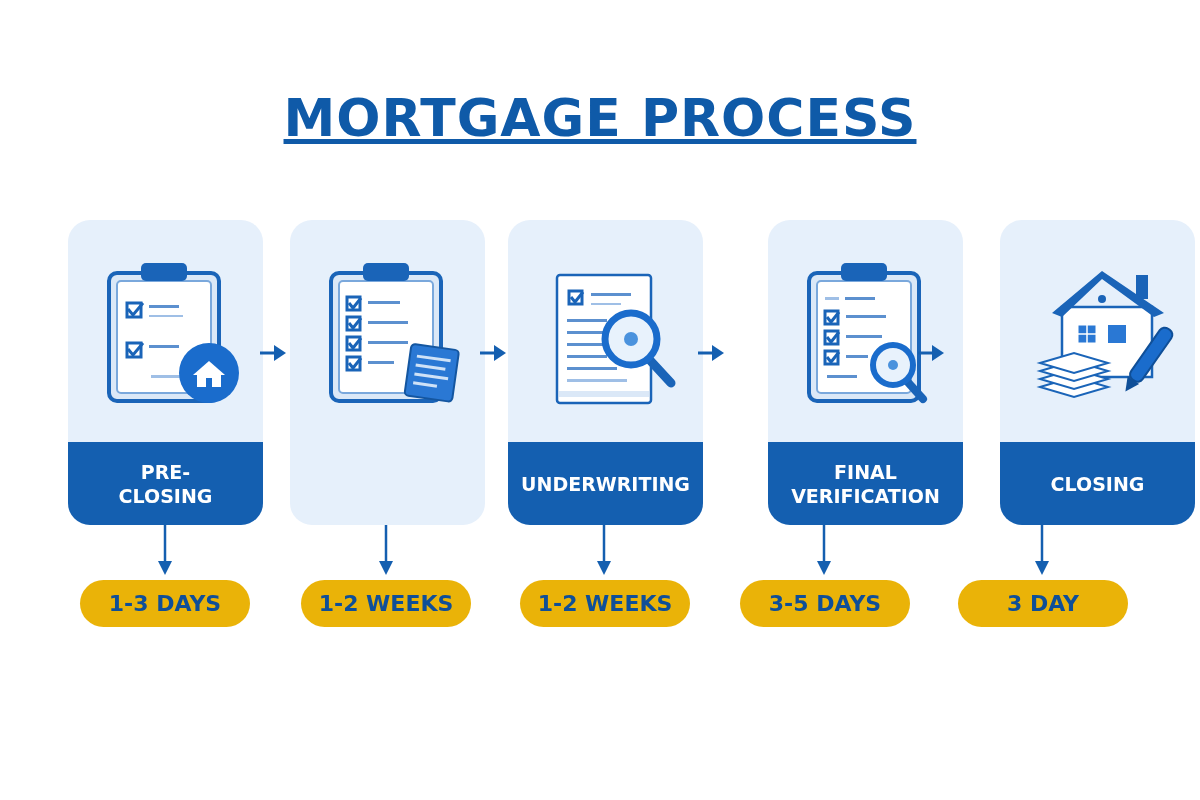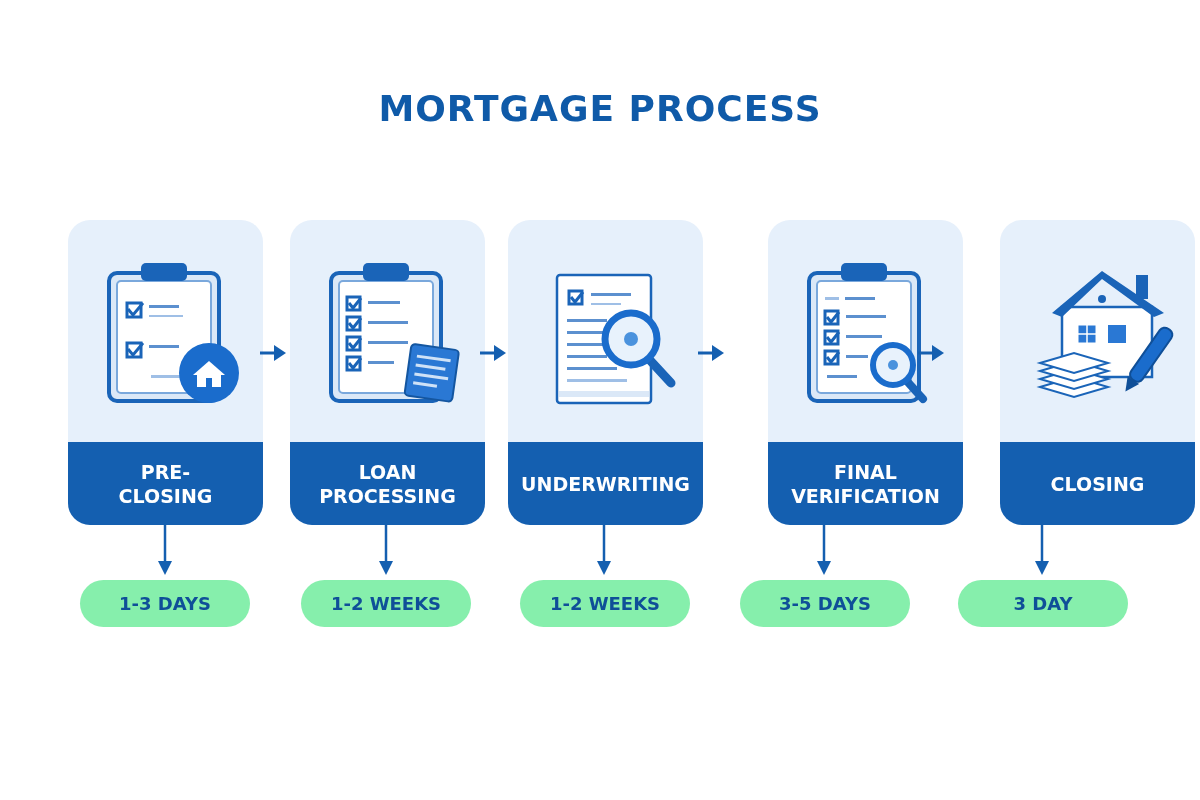--- a/index.html
+++ b/index.html
@@ -1,37 +1,37 @@
 <!DOCTYPE html>
 <html><head>
 <meta charset="utf-8">
 <style>
   * { box-sizing: border-box; margin: 0; padding: 0; }
   html, body { width: 1200px; height: 800px; background: #ffffff; overflow: hidden; }
   body { font-family: "DejaVu Sans", "Liberation Sans", sans-serif; position: relative; }
   .title {
     position: absolute; top: 88px; left: 0; width: 1200px; text-align: center;
-    font-family: "DejaVu Sans", sans-serif; font-weight: bold; font-size: 36px;
-    color: #0f5aa8; letter-spacing: 1px;
+    font-family: "DejaVu Sans", sans-serif; font-weight: bold; font-size: 52px;
+    color: #0f5aa8; letter-spacing: 1px; text-decoration: underline;
   }
   .card {
     position: absolute; top: 220px; width: 195px; height: 305px;
     background: #e6f0fb; border-radius: 22px; overflow: hidden;
   }
   .card .art { position: absolute; left: 0; top: 0; width: 100%; height: 222px; display: flex; align-items: center; justify-content: center; }
   .card .band {
     position: absolute; left: 0; bottom: 0; width: 100%; height: 83px;
     background: #145fb0; color: #ffffff; display: flex; align-items: center; justify-content: center;
     text-align: center; font-weight: bold; font-size: 19px; line-height: 24px; padding: 0 8px;
   }
   .arrow-right { position: absolute; top: 343px; width: 28px; height: 20px; }
   .arrow-down { position: absolute; top: 525px; width: 16px; height: 52px; }
   .pill {
     position: absolute; top: 580px; width: 170px; height: 47px; border-radius: 24px;
-    background: #86efac; color: #0f4f98; font-weight: bold; font-size: 18px;
+    background: #eab308; color: #0f4f98; font-weight: bold; font-size: 22px;
     display: flex; align-items: center; justify-content: center; text-align: center;
   }
 </style>
 </head>
 <body>
 
 <div class="title">MORTGAGE PROCESS</div>
 
 <div class="card" style="left:68px">
   <div class="art">
@@ -83,26 +83,20 @@
       <rect x="55" y="110" width="26" height="3" fill="#5c90cf"></rect>
       <g transform="rotate(8 120 120)">
         <rect x="95" y="96" width="48" height="52" rx="4" fill="#2a78d4" stroke="#1456a0" stroke-width="2"></rect>
         <rect x="102" y="106" width="34" height="3" fill="#cfe2f7"></rect>
         <rect x="102" y="115" width="30" height="3" fill="#cfe2f7"></rect>
         <rect x="102" y="124" width="34" height="3" fill="#cfe2f7"></rect>
         <rect x="102" y="133" width="24" height="3" fill="#cfe2f7"></rect>
       </g>
     </svg>
   </div>
-  <div class="band">
-    <div>
-        <div>LOAN</div>
-        <div>PROCESSING</div>
-      </div>
-  </div>
 </div>
 
 <div class="card" style="left:508px">
   <div class="art">
     <svg width="150" height="160" viewBox="0 0 150 160">
       <rect x="26" y="24" width="94" height="128" rx="3" fill="#ffffff" stroke="#1a64b8" stroke-width="2.5"></rect>
       <rect x="28" y="140" width="90" height="6" fill="#dbe8f7"></rect>
       <rect x="38" y="40" width="13" height="13" fill="none" stroke="#1a64b8" stroke-width="3"></rect>
       <path d="M40 46 l4 5 l8 -10" stroke="#1a64b8" stroke-width="3" fill="none"></path>
       <rect x="60" y="42" width="40" height="3" fill="#5c90cf"></rect>

